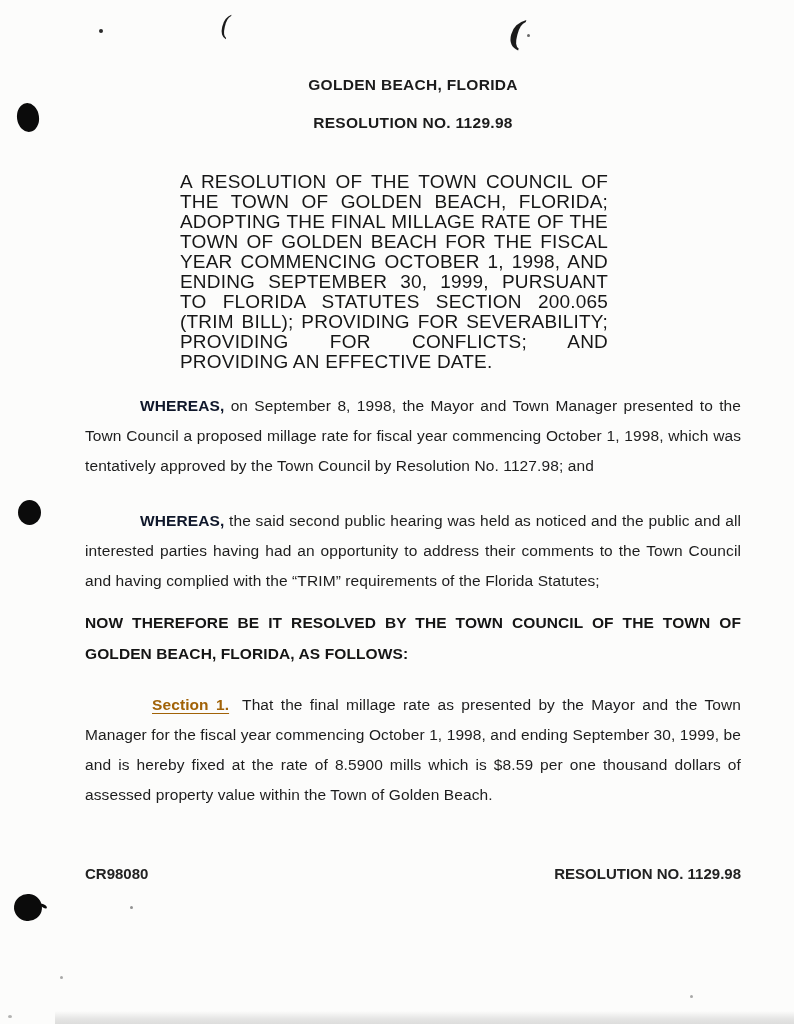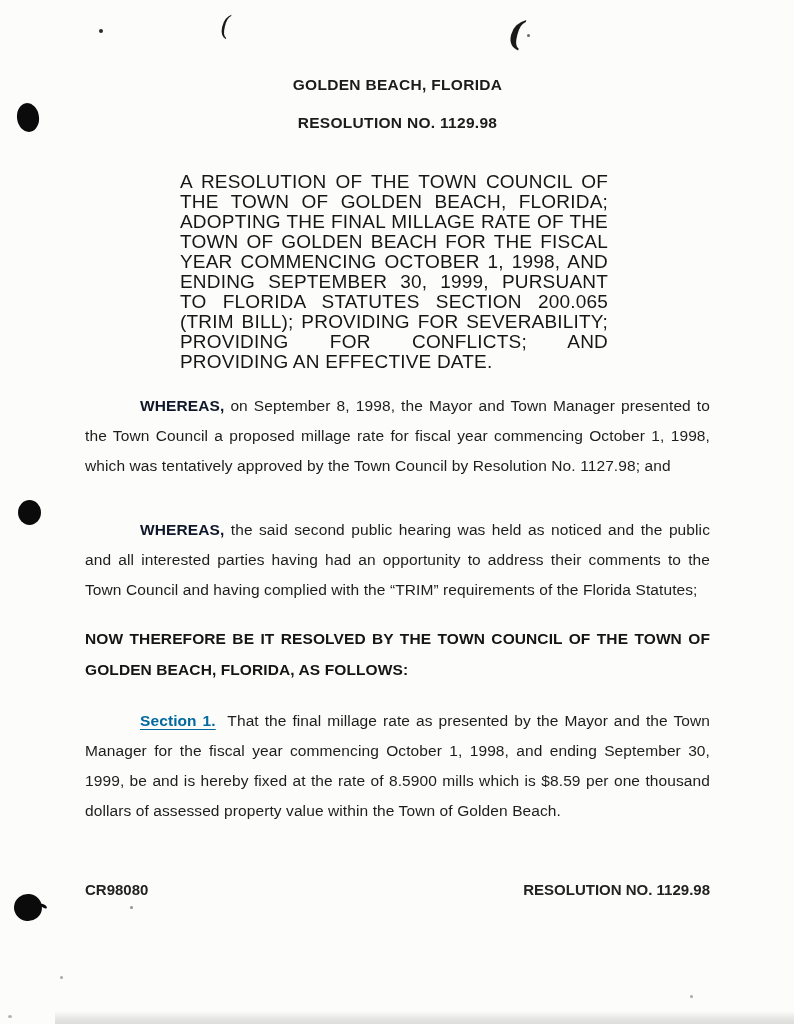--- a/index.html
+++ b/index.html
@@ -8,21 +8,21 @@
     width: 794px;
     height: 1024px;
     margin: 0 auto;
     background: #fcfcfb;
     overflow: hidden;
     font-family: "Liberation Sans", "DejaVu Sans", sans-serif;
     color: #1b1b1b;
   }
   .content {
     position: relative;
-    padding: 0 84px 0 85px;
+    padding: 0 53px 0 85px;
   }
   .title {
     margin: 76px 0 0 0;
     text-align: center;
     font-size: 15.5px;
     font-weight: bold;
     line-height: 18px;
     letter-spacing: 0.3px;
   }
   .res-no {
@@ -46,36 +46,37 @@
     margin: 0;
     font-size: 15.5px;
     line-height: 30px;
     text-align: justify;
     text-indent: 55px;
     letter-spacing: 0.1px;
     color: #1d1d1d;
   }
   .p1 { margin-top: 19px; }
   .p2 { margin-top: 16px; }
-  .p3 { margin-top: 34px; }
+  .p3 { margin-top: 25px; }
   .resolved {
-    margin-top: 18px;
+    margin-top: 11px;
     text-indent: 0;
     font-weight: bold;
     line-height: 31px;
     color: #141414;
   }
   .section-para { margin-top: 21px; }
   .lead { font-weight: bold; color: #0f172a; }
   .lead-underline {
     font-weight: bold;
     text-decoration: underline;
     text-underline-offset: 3px;
     padding-right: 6px;
-    color: #0369a1;
+    color: #a16207;
+    margin-left: 12px;
   }
   .footer {
     display: flex;
     justify-content: space-between;
     margin-top: 56px;
     font-size: 15px;
     font-weight: bold;
     line-height: 16px;
     color: #222;
   }

